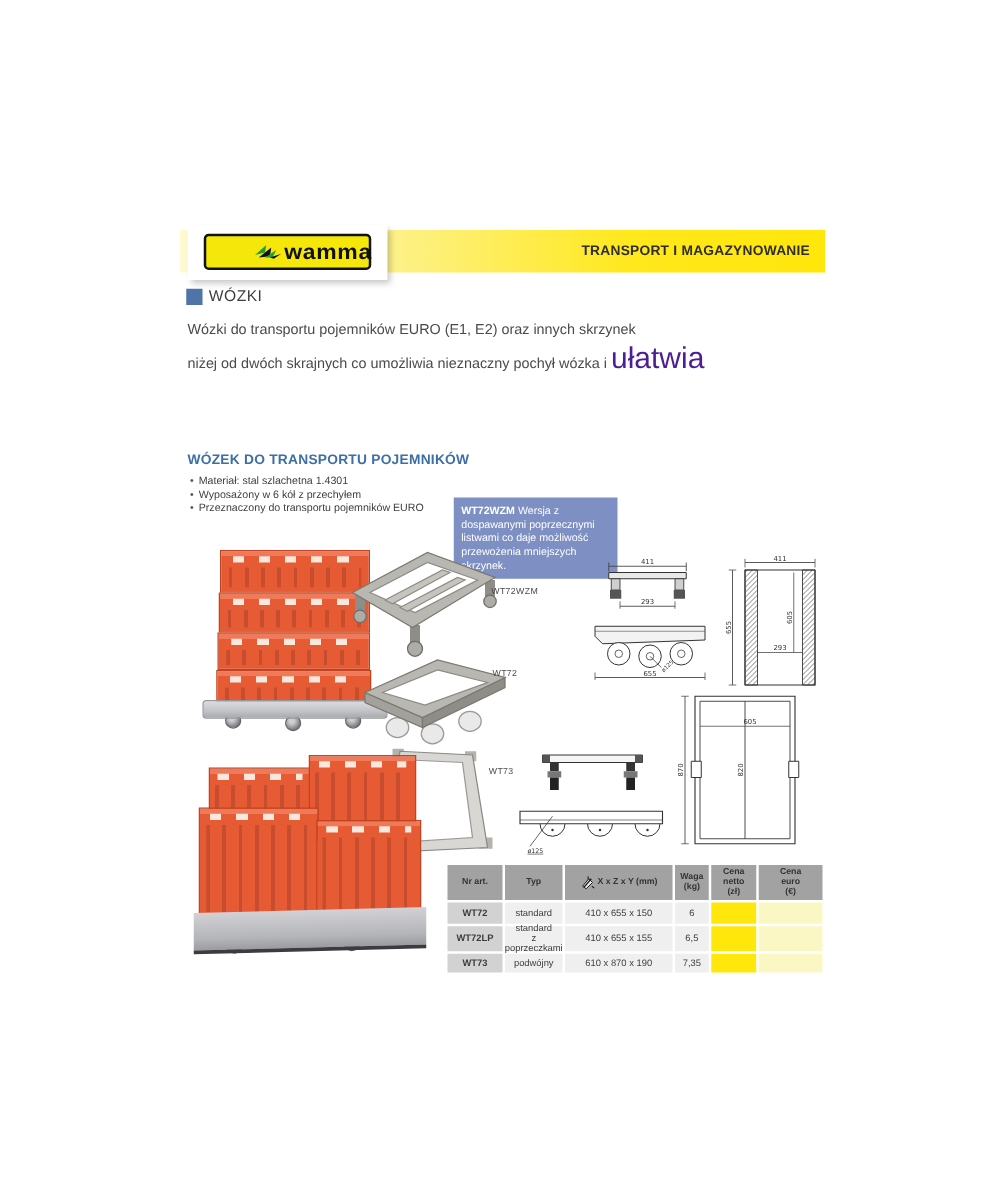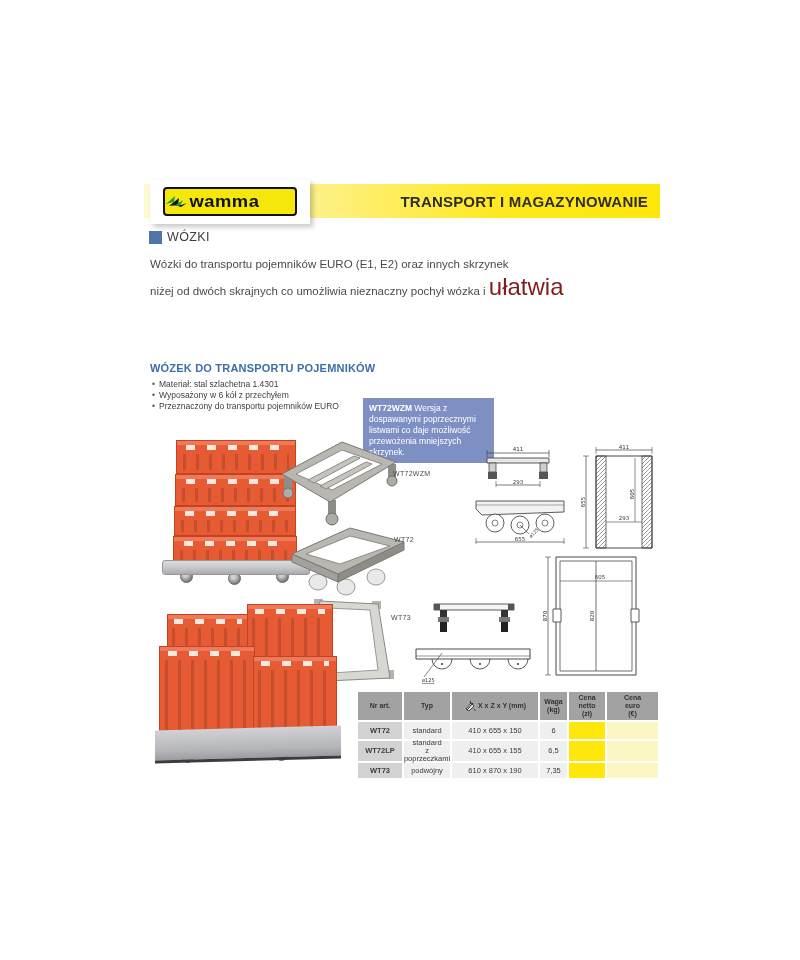--- a/index.html
+++ b/index.html
@@ -4,36 +4,36 @@
 <style>
   html,body{margin:0;padding:0;background:#ffffff;}
   body{font-family:"Liberation Sans", sans-serif;color:#3f3f3f;}
   #canvas{position:relative;width:800px;height:960px;background:#fff;overflow:hidden;}
   .abs{position:absolute;}
 
   
   .yellow-bar{left:144px;top:184px;width:516px;height:34px;
     background:linear-gradient(90deg,#fdfad2 0%,#fdf3a0 25%,#ffe81c 70%,#ffe60a 100%);
     display:flex;align-items:center;justify-content:flex-end;padding-right:12px;box-sizing:border-box;}
-  .banner-title{font-size:15px;font-weight:bold;color:#2e2e2e;letter-spacing:.2px;}
+  .banner-title{font-size:11px;font-weight:bold;color:#2e2e2e;letter-spacing:.2px;}
   .logo-card{left:150px;top:180px;width:160px;height:44px;background:#fff;
     box-shadow:3px 3px 5px rgba(0,0,0,.22);}
   .logo-badge{position:absolute;left:13px;top:7px;width:134px;height:29px;background:#f6e70b;
     border:2px solid #111;border-radius:4px;box-sizing:border-box;
-    display:flex;align-items:center;justify-content:flex-start;gap:3px;}
+    display:flex;align-items:center;justify-content:flex-end;gap:3px;}
   .logo-text{font-size:17px;font-weight:bold;color:#111;letter-spacing:.5px;transform:scaleX(1.08);}
 
   
   .wozki-head{left:149px;top:230px;display:flex;align-items:center;gap:5px;}
   .blue-square{width:13px;height:13px;background:#4f74a8;}
   .wozki-title{font-size:12.5px;font-weight:normal;color:#3d3d3d;letter-spacing:.4px;}
 
   
   .intro{left:150px;top:256px;width:520px;font-size:11.5px;line-height:16.5px;color:#4a4a4a;}
-  .intro .big{font-size:24px;line-height:27px;color:#7f1d1d;}
+  .intro .big{font-size:24px;line-height:27px;color:#4c1d95;}
   .intro b{color:#414141;}
 
   
   .product-title{left:150px;top:362px;font-size:11px;font-weight:bold;color:#3c6ea8;letter-spacing:.2px;}
   .bullets{left:152px;top:379px;margin:0;padding:0;list-style:none;font-size:8.5px;line-height:11px;color:#3e3e3e;}
   .bullets li::before{content:"•";margin-right:4px;color:#555;}
   .callout{left:363px;top:398px;width:131px;min-height:50px;background:#7e90c3;color:#fff;
     font-size:8.5px;line-height:11px;padding:5px 6px;box-sizing:border-box;}
   .callout b{color:#fff;}
   .photo-label{font-size:7px;color:#4a4a4a;letter-spacing:.3px;}

